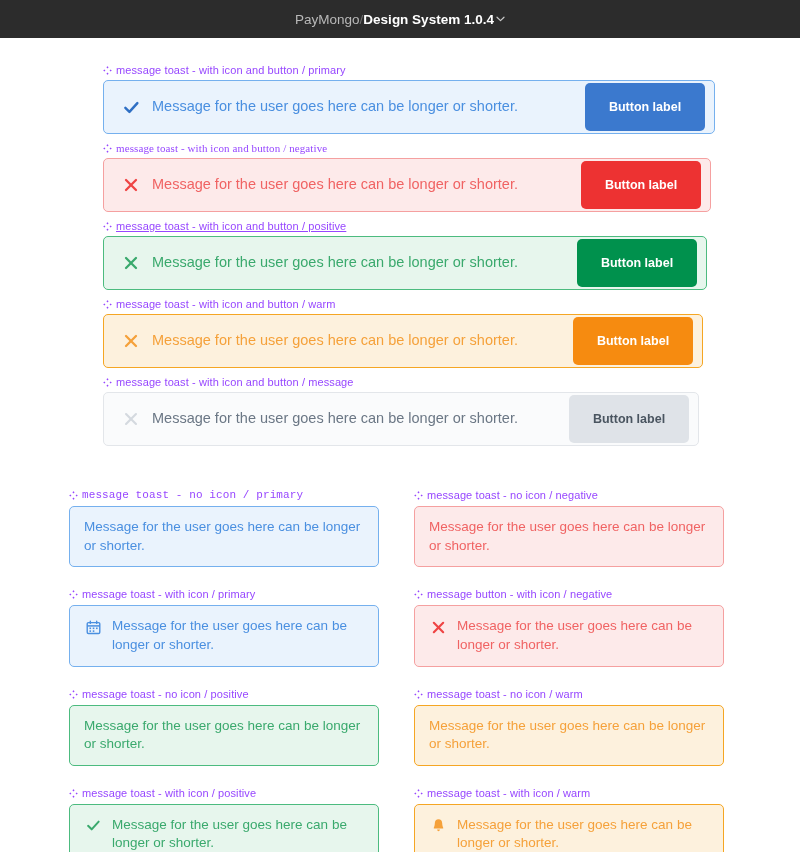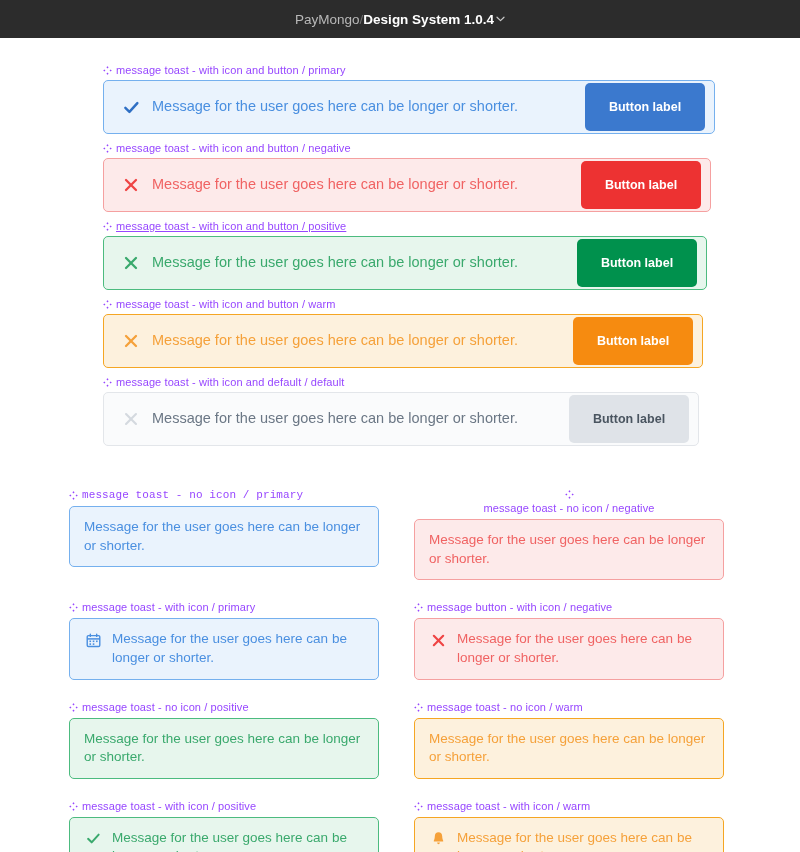--- a/index.html
+++ b/index.html
@@ -159,21 +159,21 @@
           <svg width="17" height="17" viewBox="0 0 18 18" aria-hidden="true">
             <path d="M2.5 9.4 L6.8 13.6 L15.2 4.4" fill="none" stroke="#2f6fc4" stroke-width="2.6" stroke-linecap="round" stroke-linejoin="round"></path>
           </svg>
         </span>
         <span class="toast-msg">Message for the user goes here can be longer or shorter.</span>
         <button class="toast-btn">Button label</button>
       </div>
     </div>
 
     <div style="margin-bottom:9px;">
-      <div class="fig-label" style="margin-bottom:4px;">
+      <div class="fig-label" style="margin-bottom:4px;font-family:Liberation Serif, serif;">
         <span class="diamond-icon">
           <svg width="9" height="9" viewBox="0 0 10 10" aria-hidden="true">
             <path d="M5 0.3 6.2 1.5 5 2.7 3.8 1.5Z M1.5 3.8 2.7 5 1.5 6.2 0.3 5Z M8.5 3.8 9.7 5 8.5 6.2 7.3 5Z M5 7.3 6.2 8.5 5 9.7 3.8 8.5Z" fill="#9747ff"></path>
           </svg>
         </span>
         <span>message toast - with icon and button / negative</span>
       </div>
       <div class="toast toast-wide v-negative" style="width:608px;">
         <span class="toast-icon">
           <svg width="16" height="16" viewBox="0 0 18 18" aria-hidden="true">
@@ -225,21 +225,21 @@
       </div>
     </div>
 
     <div>
       <div class="fig-label" style="margin-bottom:4px;">
         <span class="diamond-icon">
           <svg width="9" height="9" viewBox="0 0 10 10" aria-hidden="true">
             <path d="M5 0.3 6.2 1.5 5 2.7 3.8 1.5Z M1.5 3.8 2.7 5 1.5 6.2 0.3 5Z M8.5 3.8 9.7 5 8.5 6.2 7.3 5Z M5 7.3 6.2 8.5 5 9.7 3.8 8.5Z" fill="#9747ff"></path>
           </svg>
         </span>
-        <span>message toast - with icon and default / default</span>
+        <span>message toast - with icon and button / message</span>
       </div>
       <div class="toast toast-wide v-default" style="width:596px;">
         <span class="toast-icon">
           <svg width="16" height="16" viewBox="0 0 18 18" aria-hidden="true">
             <path d="M3.4 3.4 L14.6 14.6 M14.6 3.4 L3.4 14.6" fill="none" stroke="#d4d9df" stroke-width="2.4" stroke-linecap="round"></path>
           </svg>
         </span>
         <span class="toast-msg">Message for the user goes here can be longer or shorter.</span>
         <button class="toast-btn">Button label</button>
       </div>
@@ -257,21 +257,21 @@
             </svg>
         </span>
         <span>message toast - no icon / primary</span>
       </div>
       <div class="toast toast-small v-primary">
         <span class="toast-msg">Message for the user goes here can be longer or shorter.</span>
       </div>
     </div>
 
     <div>
-      <div class="fig-label" style="margin-bottom:5px;flex-direction:column;">
+      <div class="fig-label" style="margin-bottom:5px;">
         <span class="diamond-icon">
           <svg width="9" height="9" viewBox="0 0 10 10" aria-hidden="true">
               <path d="M5 0.3 6.2 1.5 5 2.7 3.8 1.5Z M1.5 3.8 2.7 5 1.5 6.2 0.3 5Z M8.5 3.8 9.7 5 8.5 6.2 7.3 5Z M5 7.3 6.2 8.5 5 9.7 3.8 8.5Z" fill="#9747ff"></path>
             </svg>
         </span>
         <span>message toast - no icon / negative</span>
       </div>
       <div class="toast toast-small v-negative">
         <span class="toast-msg">Message for the user goes here can be longer or shorter.</span>
       </div>

